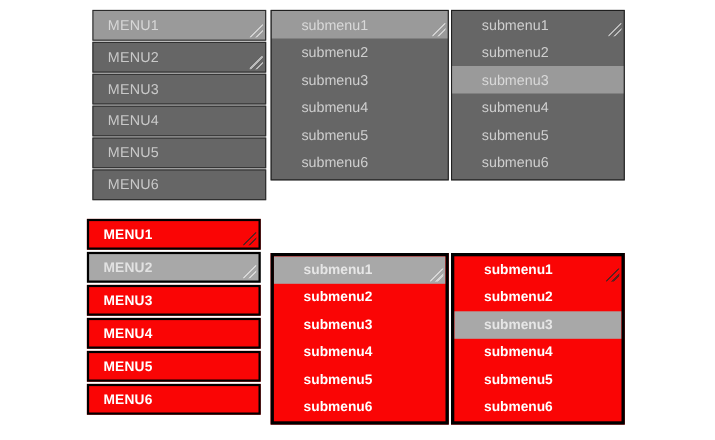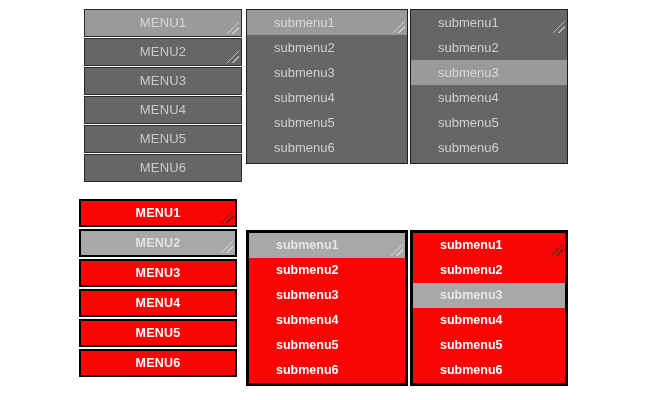--- a/index.html
+++ b/index.html
@@ -22,25 +22,25 @@
 
   
   .menu-item {
     position: absolute;
     box-sizing: border-box;
     width: 158px;
     height: 28px;
     left: 84px;
     line-height: 26px;
     font-size: 13px;
+    padding-left: 13px;
     letter-spacing: 0.2px;
     color: #d8d8d8;
     white-space: nowrap;
     overflow: hidden;
-    text-align: center;
   }
   .menu-item.gray {
     background: #666666;
     border: 1px solid #2b2b2b;
     color: #c9c9c9;
   }
   .menu-item.gray.active {
     background: #9a9a9a;
     color: #d7d7d7;
   }

